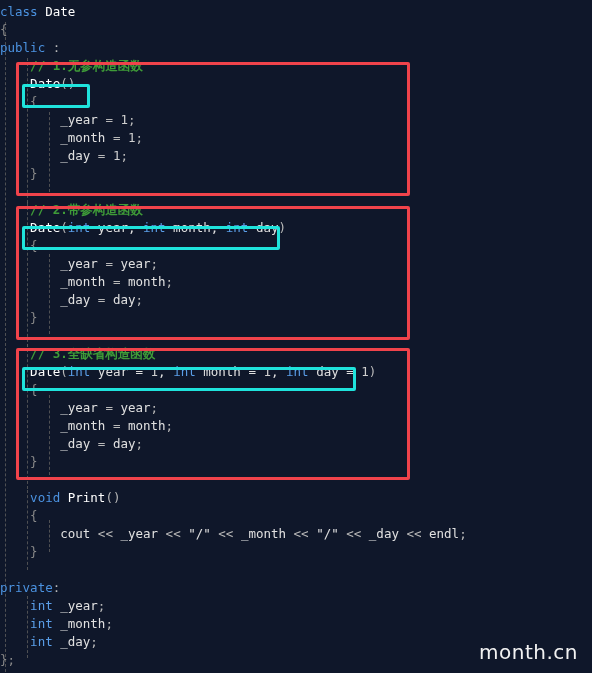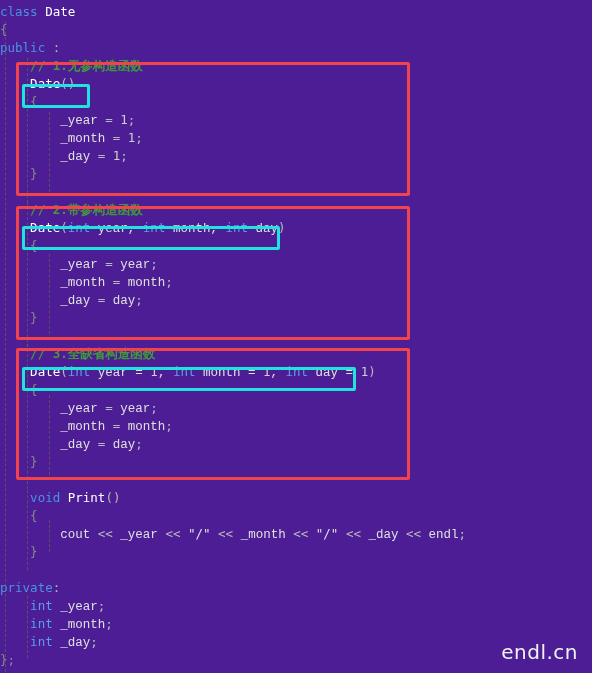--- a/index.html
+++ b/index.html
@@ -4,21 +4,21 @@
 <style>
   html, body {
     margin: 0;
     padding: 0;
     background: #000000;
   }
   #screen {
     position: relative;
     width: 592px;
     height: 673px;
-    background: #4c1d95;
+    background: #0f172a;
     overflow: hidden;
     font-family: "DejaVu Sans Mono", "Liberation Mono", monospace;
     font-size: 12.5px;
     line-height: 18px;
     color: #d6d6d6;
     -webkit-font-smoothing: antialiased;
   }
 
   
   .code {
@@ -36,21 +36,21 @@
   }
 
   
   .kw       { color: #4b92e0; }
   .type     { color: #5a9ee8; }
   .cls      { color: #ffffff; }
   .cmt      { color: #3f9c38; font-weight: bold; }
   .punct    { color: #b9b9b9; }
   .num      { color: #cfcfcf; }
   .str      { color: #e2e2e2; }
-  .plain    { color: #e0e0e0; font-family: Liberation Mono, monospace; }
+  .plain    { color: #e0e0e0; }
   .brace    { color: #8a8a8a; }
 
   
   .guide {
     position: absolute;
     width: 0;
     border-left: 1px dashed #5b5b5b;
     opacity: .85;
     z-index: 0;
   }
@@ -113,15 +113,15 @@
       <div class="redbox" style="left: 16px; top: 206px; width: 394px; height: 134px;"></div>
       <div class="redbox" style="left: 16px; top: 348px; width: 394px; height: 132px;"></div>
     </div>
 
   <div id="cyanboxes">
       <div class="cyanbox" style="left: 22px; top: 84px; width: 68px; height: 24px;"></div>
       <div class="cyanbox" style="left: 22px; top: 226px; width: 258px; height: 24px;"></div>
       <div class="cyanbox" style="left: 22px; top: 367px; width: 334px; height: 24px;"></div>
     </div>
 
-  <div class="watermark">endl.cn</div>
+  <div class="watermark">month.cn</div>
 
 </div>
 
 </body></html>

